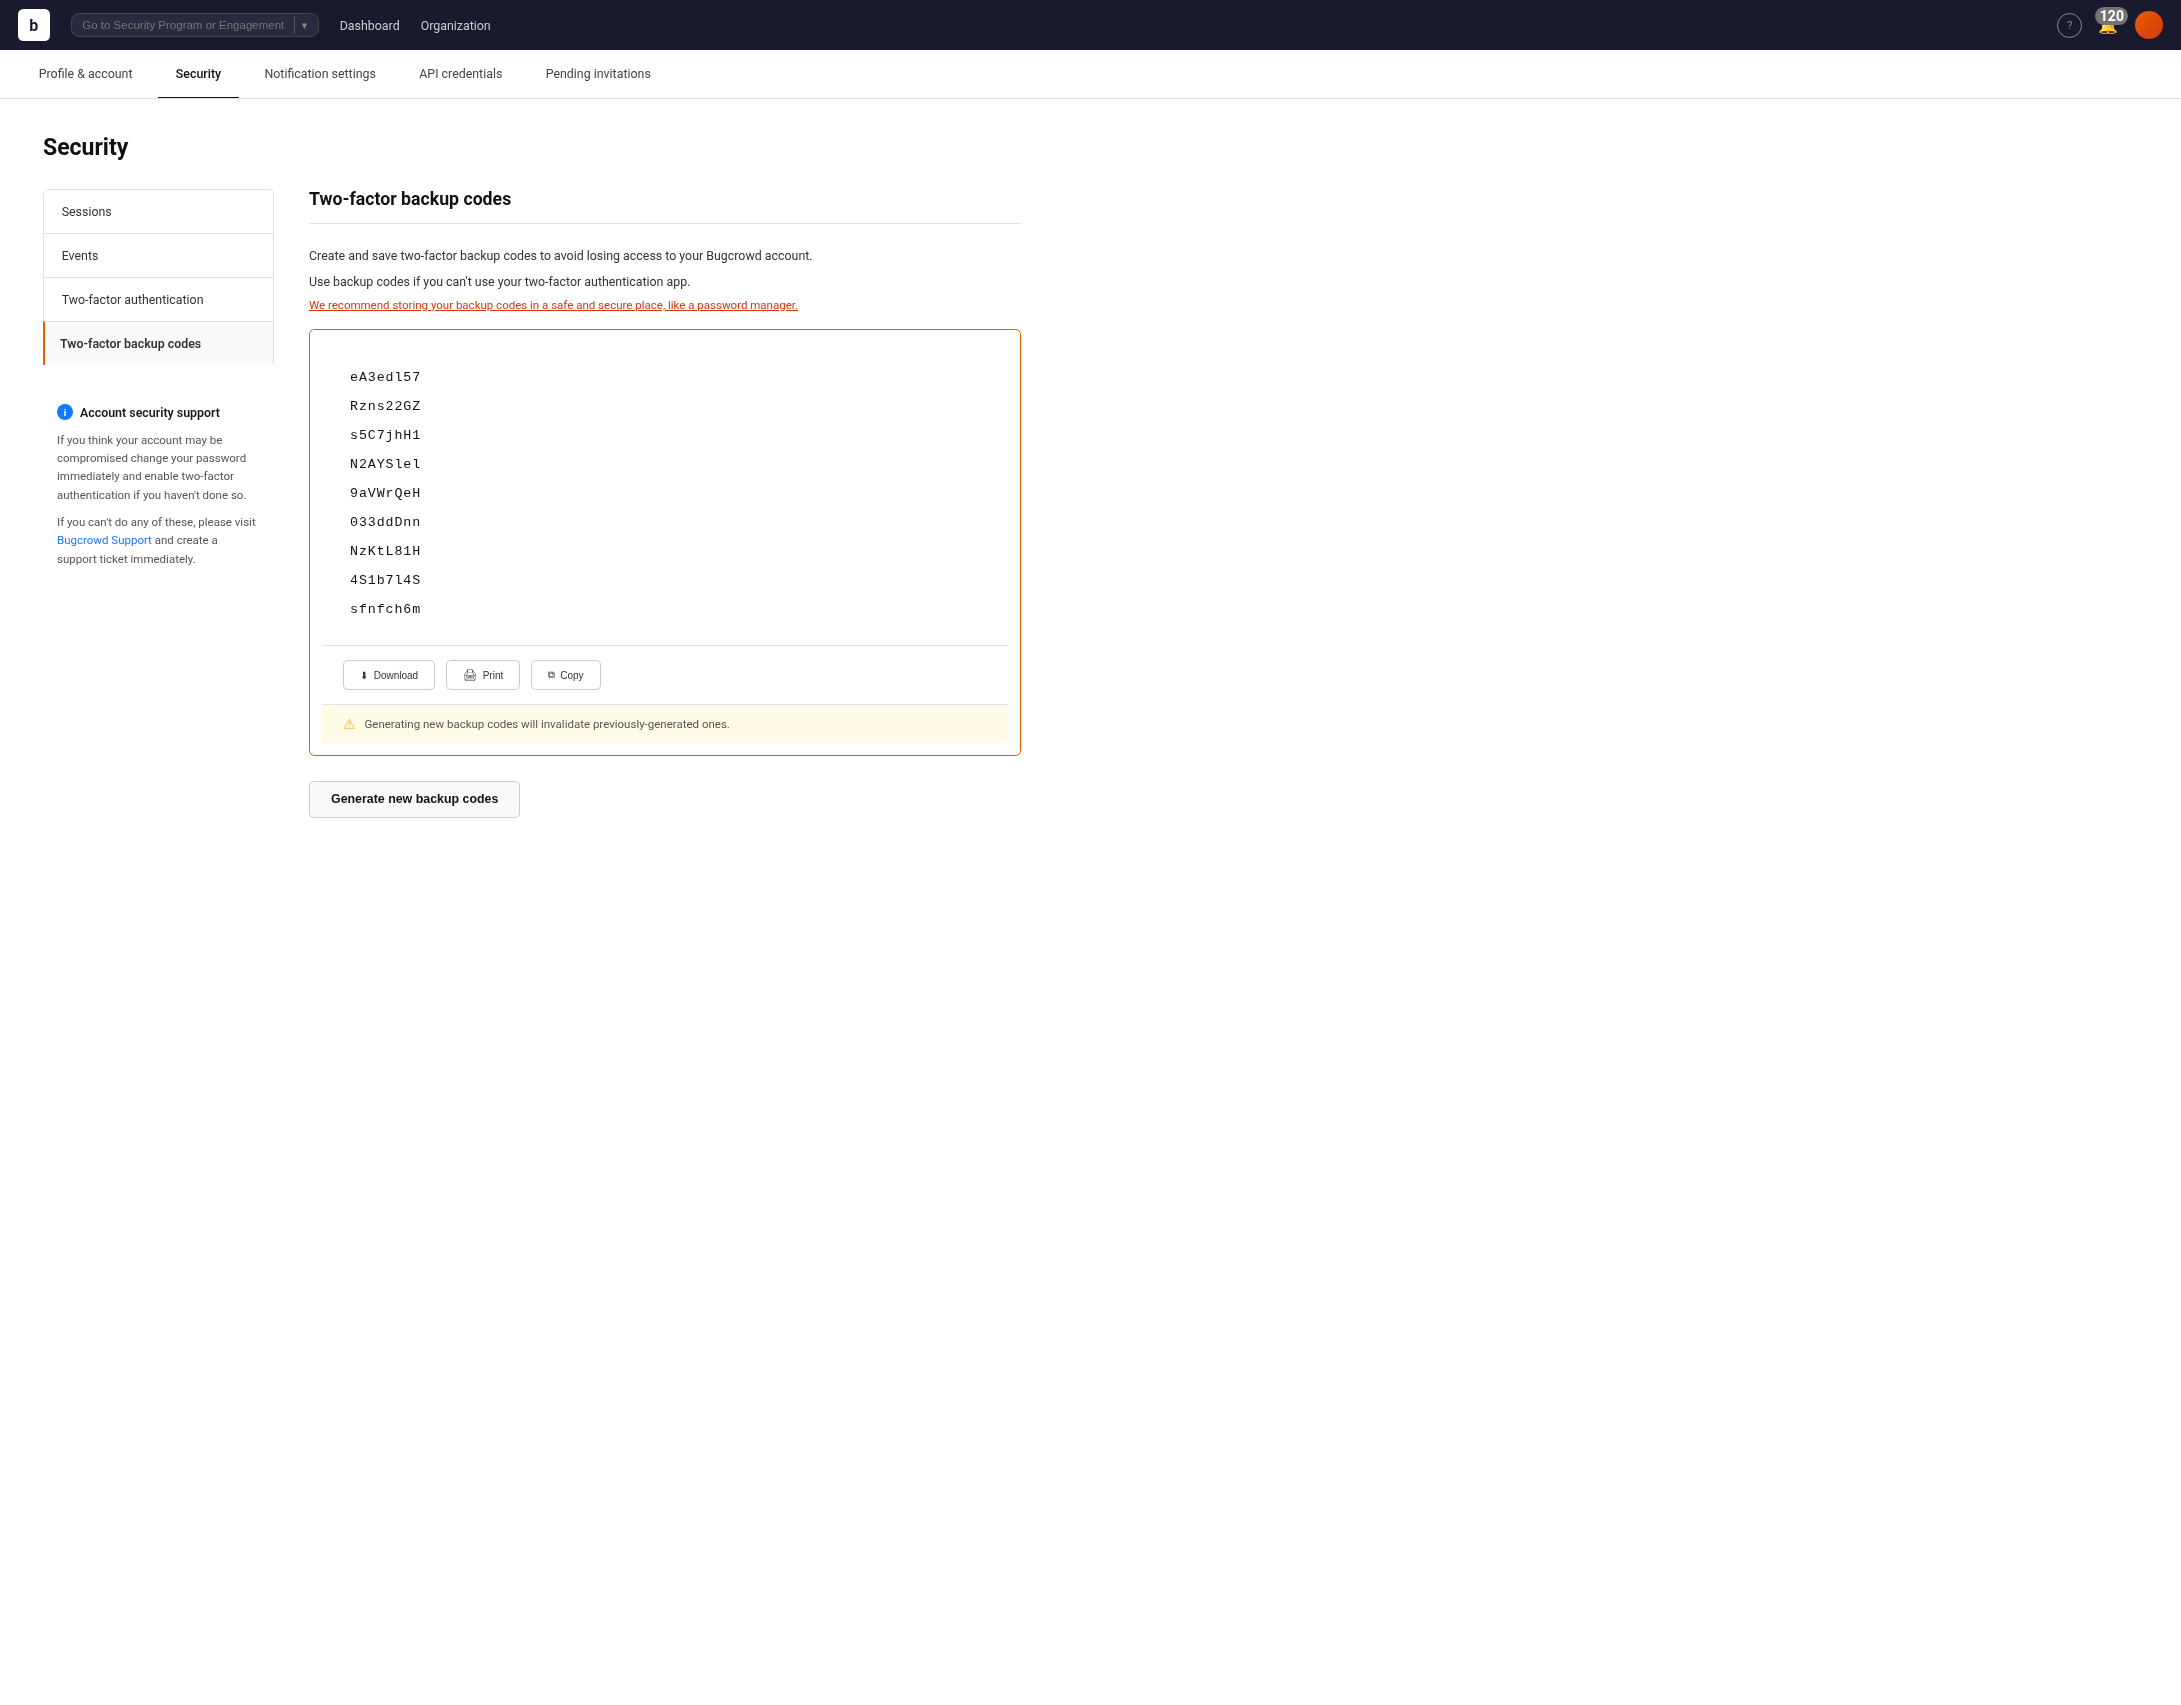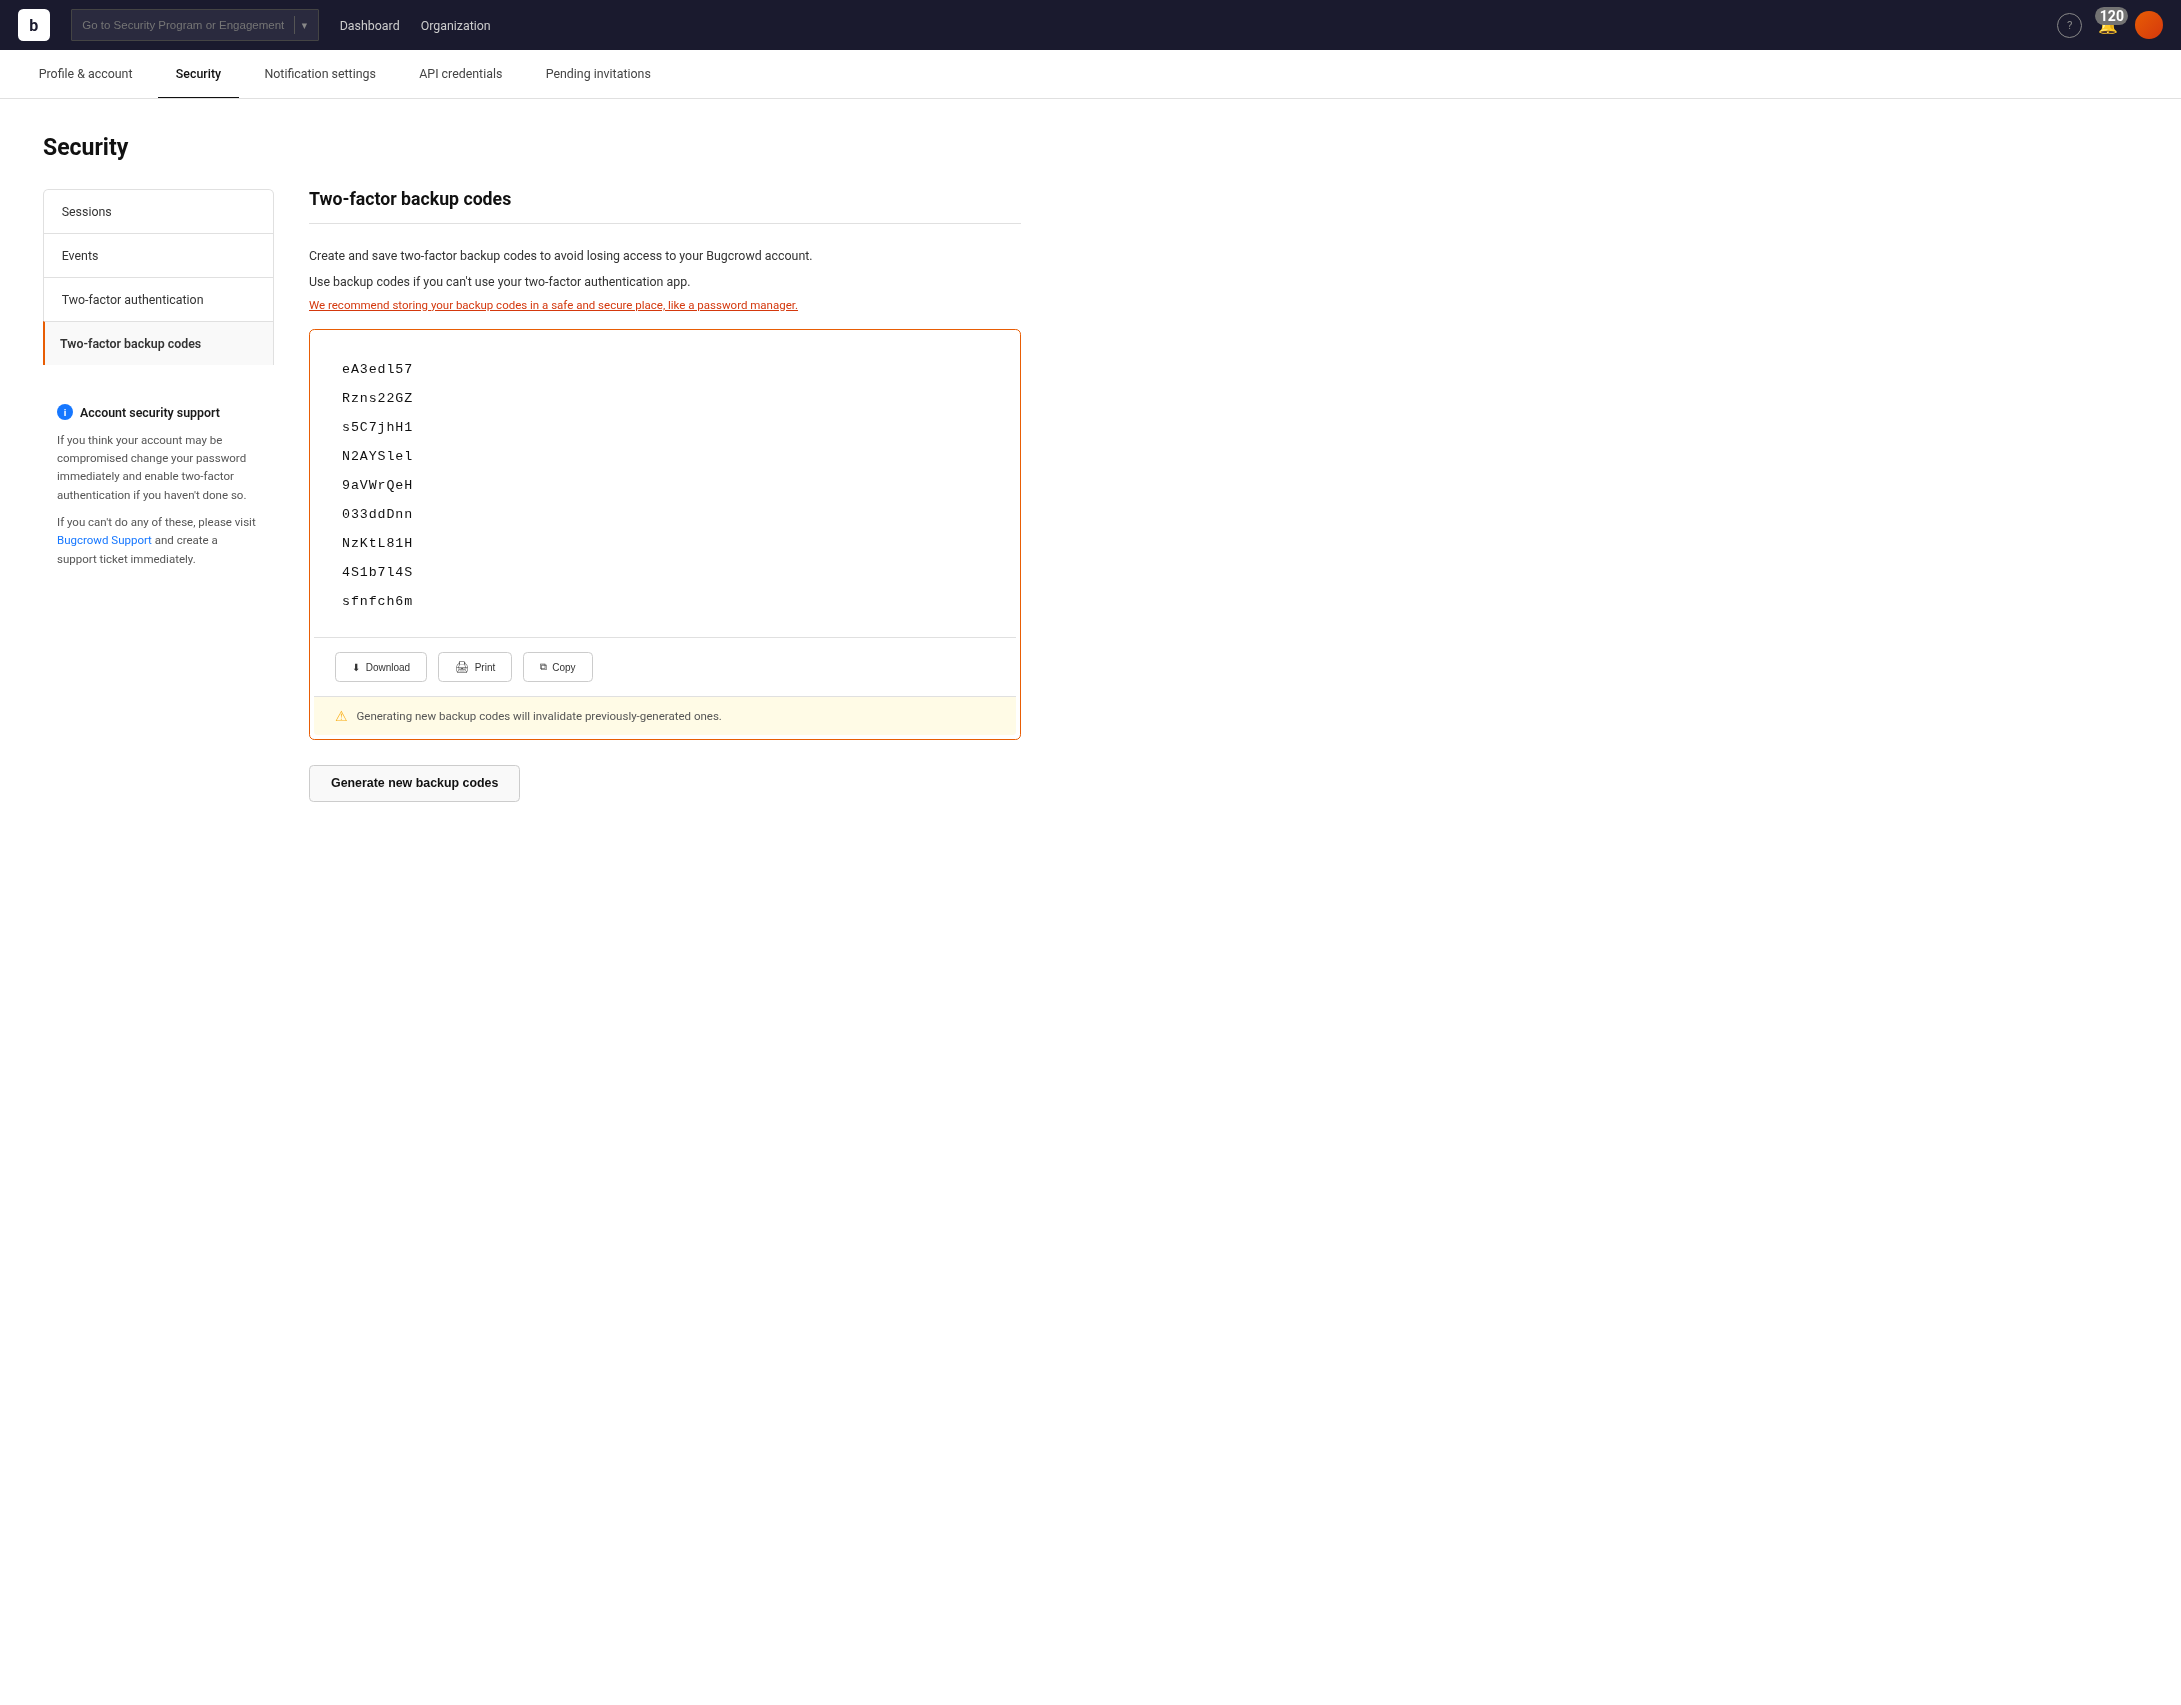--- a/index.html
+++ b/index.html
@@ -19,23 +19,23 @@
       background: #fff;
       border-radius: 5.3px;
       display: flex; align-items: center; justify-content: center;
       font-weight: bold; font-size: 16px; color: #1a1a2e;
       flex-shrink: 0;
     }
     .topbar-search {
       display: flex; align-items: center;
       background: #2a2a3e;
       border: 0.9px solid #444;
-      border-radius: 1px;
+      border-radius: 8px;
       padding: 0 10.6px;
-      height: 32px;
+      height: 24px;
       gap: 7px;
       min-width: 248px;
     }
     .topbar-search input {
       background: none; border: none; outline: none;
       color: #ccc; font-size: 11.5px; flex: 1;
     }
     .topbar-chevron { color: #888; font-size: 10.6px; }
     .topbar-divider { width: 0.9px; height: 17.7px; background: #555; }
     .topbar-nav { display: flex; gap: 21px; }
@@ -153,21 +153,21 @@
       margin-bottom: 5.3px;
     }
     .warning-text {
       font-size: 11.5px; color: #d4380d; margin-bottom: 17.7px; text-decoration: underline;
     }
 
     
     .backup-codes-box {
       border: 1.8px solid #e85d04;
       border-radius: 5.3px;
-      padding: 4px;
+      padding: 12px;
       margin-bottom: 25px;
       background: #fff;
     }
     .codes-list {
       padding: 21px 28px;
     }
     .code-item {
       font-size: 13.3px;
       font-family: 'Courier New', Courier, monospace;
       font-weight: 500;

